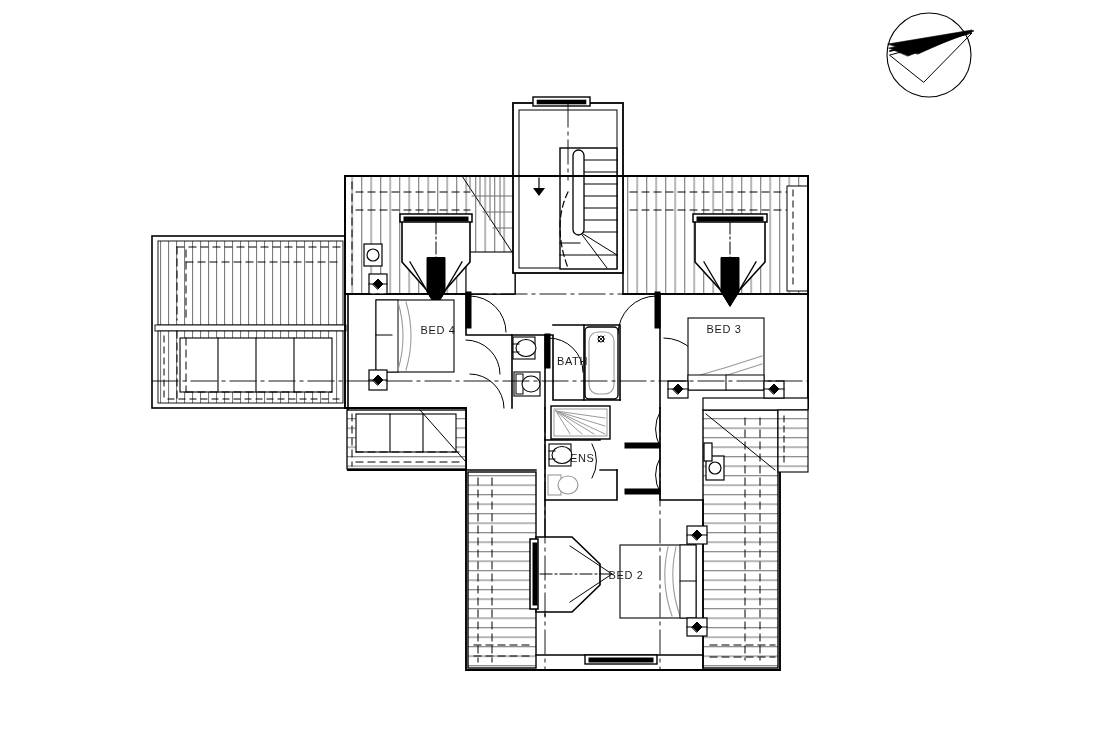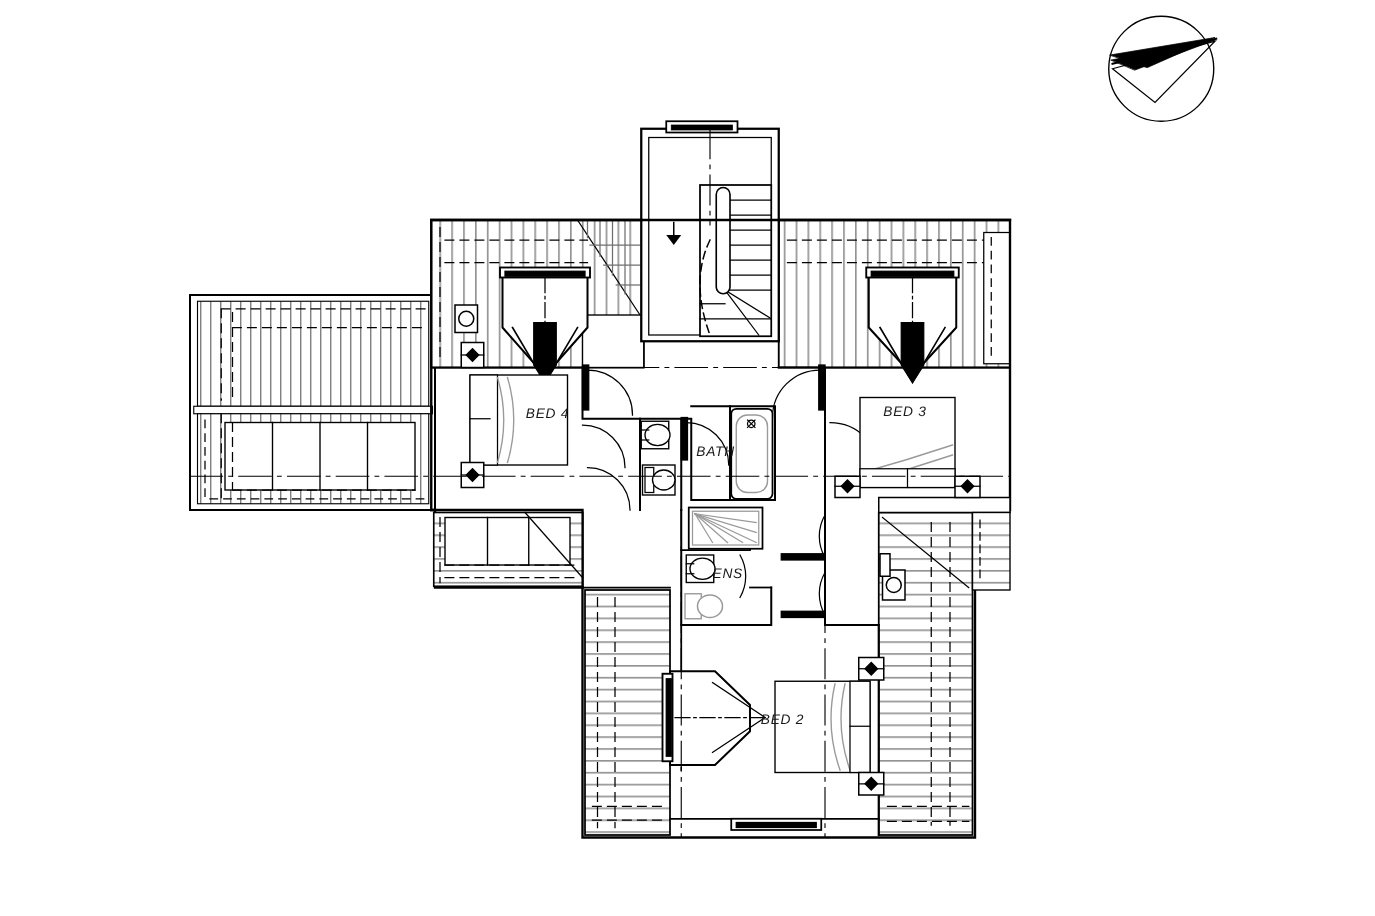--- a/index.html
+++ b/index.html
@@ -12,21 +12,20 @@
     width: 1100px;
     height: 733px;
     font-family: "Liberation Sans", sans-serif;
     overflow: hidden;
   }
   #plan-root {
     position: relative;
     width: 1100px;
     height: 726px;
     background: #ffffff;
-    font-style: italic;
   }
   #floorplan-svg {
     position: absolute;
     left: 0;
     top: 0;
     width: 1100px;
     height: 733px;
     display: block;
   }
   .room-label {

